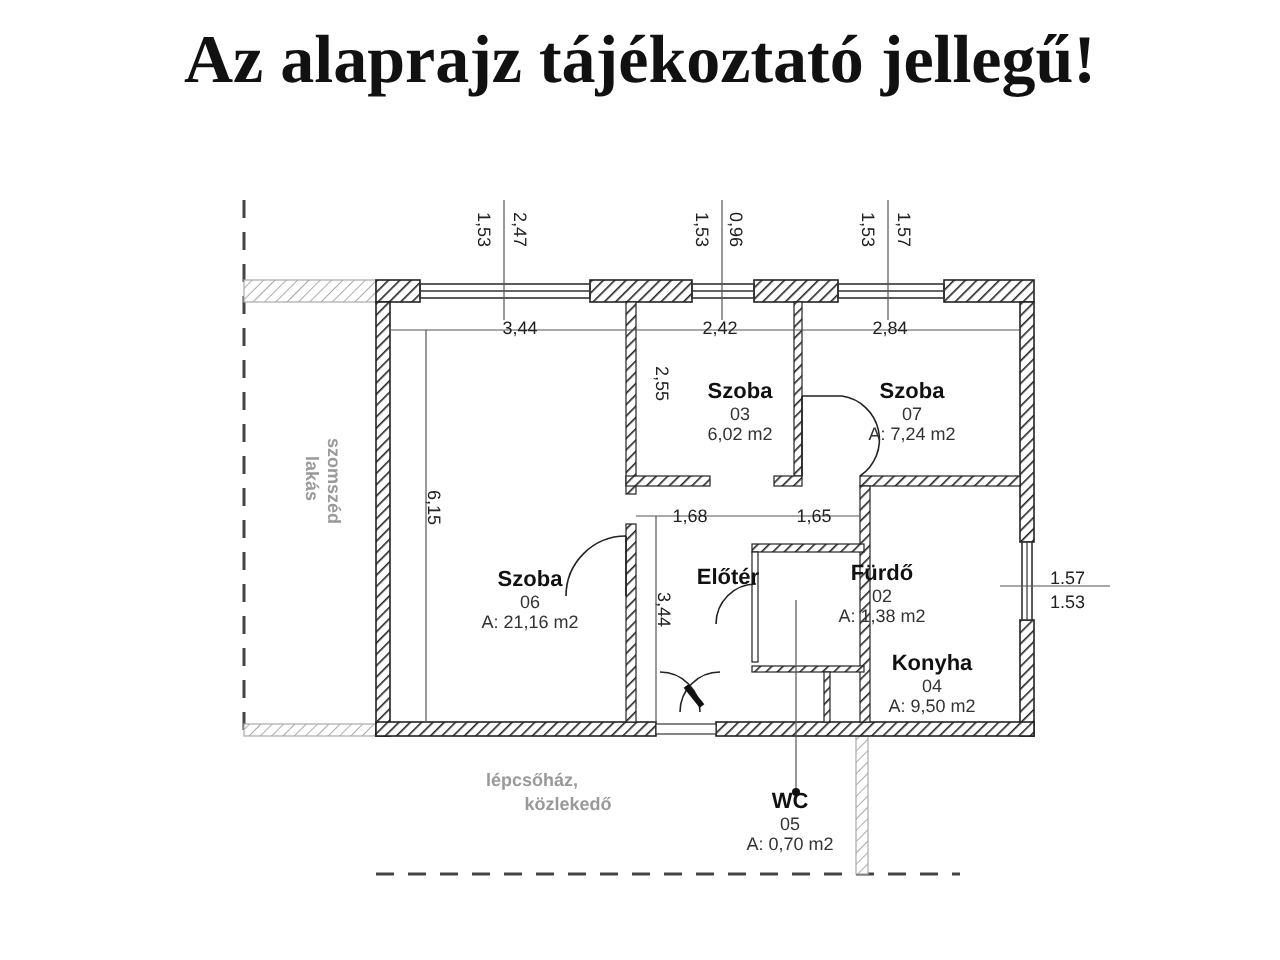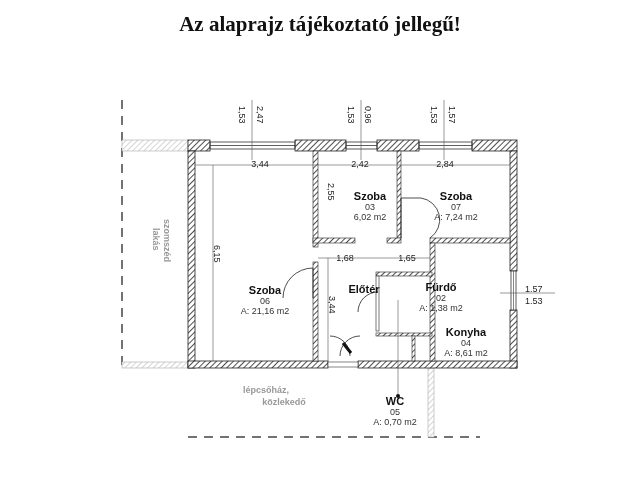--- a/index.html
+++ b/index.html
@@ -1,17 +1,17 @@
 <!DOCTYPE html>
 <html><head>
 <meta charset="utf-8">
 <style>
   html,body{margin:0;padding:0;background:#ffffff;}
   body{width:640px;height:480px;position:relative;overflow:hidden;font-family:"Liberation Sans",sans-serif;}
-  .title{position:absolute;left:0;top:12px;width:640px;text-align:center;font-family:"Liberation Serif",serif;font-weight:bold;font-size:21px;color:#111;}
+  .title{position:absolute;left:0;top:12px;width:640px;text-align:center;font-family:"Liberation Serif",serif;font-weight:bold;font-size:34px;color:#111;}
   svg{position:absolute;left:0;top:0;}
   .lbl{position:absolute;white-space:nowrap;color:#111;}
   .room-name{font-weight:bold;font-size:11px;}
   .room-sub{font-size:9px;color:#333;}
   .dim{font-size:9px;color:#222;}
   .vert{transform:rotate(90deg);transform-origin:left top;}
   .grey{color:#999;font-size:9px;font-weight:bold;text-align:center;line-height:12px;}
   .c{transform:translateX(-50%);text-align:center;}
 </style>
 </head>
@@ -150,20 +150,20 @@
 
 <div class="lbl c" style="left:403px;top:281px;margin-left:38px;">
   <div class="room-name">Fürdő</div>
   <div class="room-sub">02</div>
   <div class="room-sub">A: 1,38 m2</div>
 </div>
 
 <div class="lbl c" style="left:466px;top:284px;margin-top:42px;">
   <div class="room-name">Konyha</div>
   <div class="room-sub">04</div>
-  <div class="room-sub">A: 8,61 m2</div>
+  <div class="room-sub">A: 9,50 m2</div>
 </div>
 
 <div class="lbl c" style="left:395px;top:395px;">
   <div class="room-name">WC</div>
   <div class="room-sub">05</div>
   <div class="room-sub">A: 0,70 m2</div>
 </div>
 
 </body></html>

